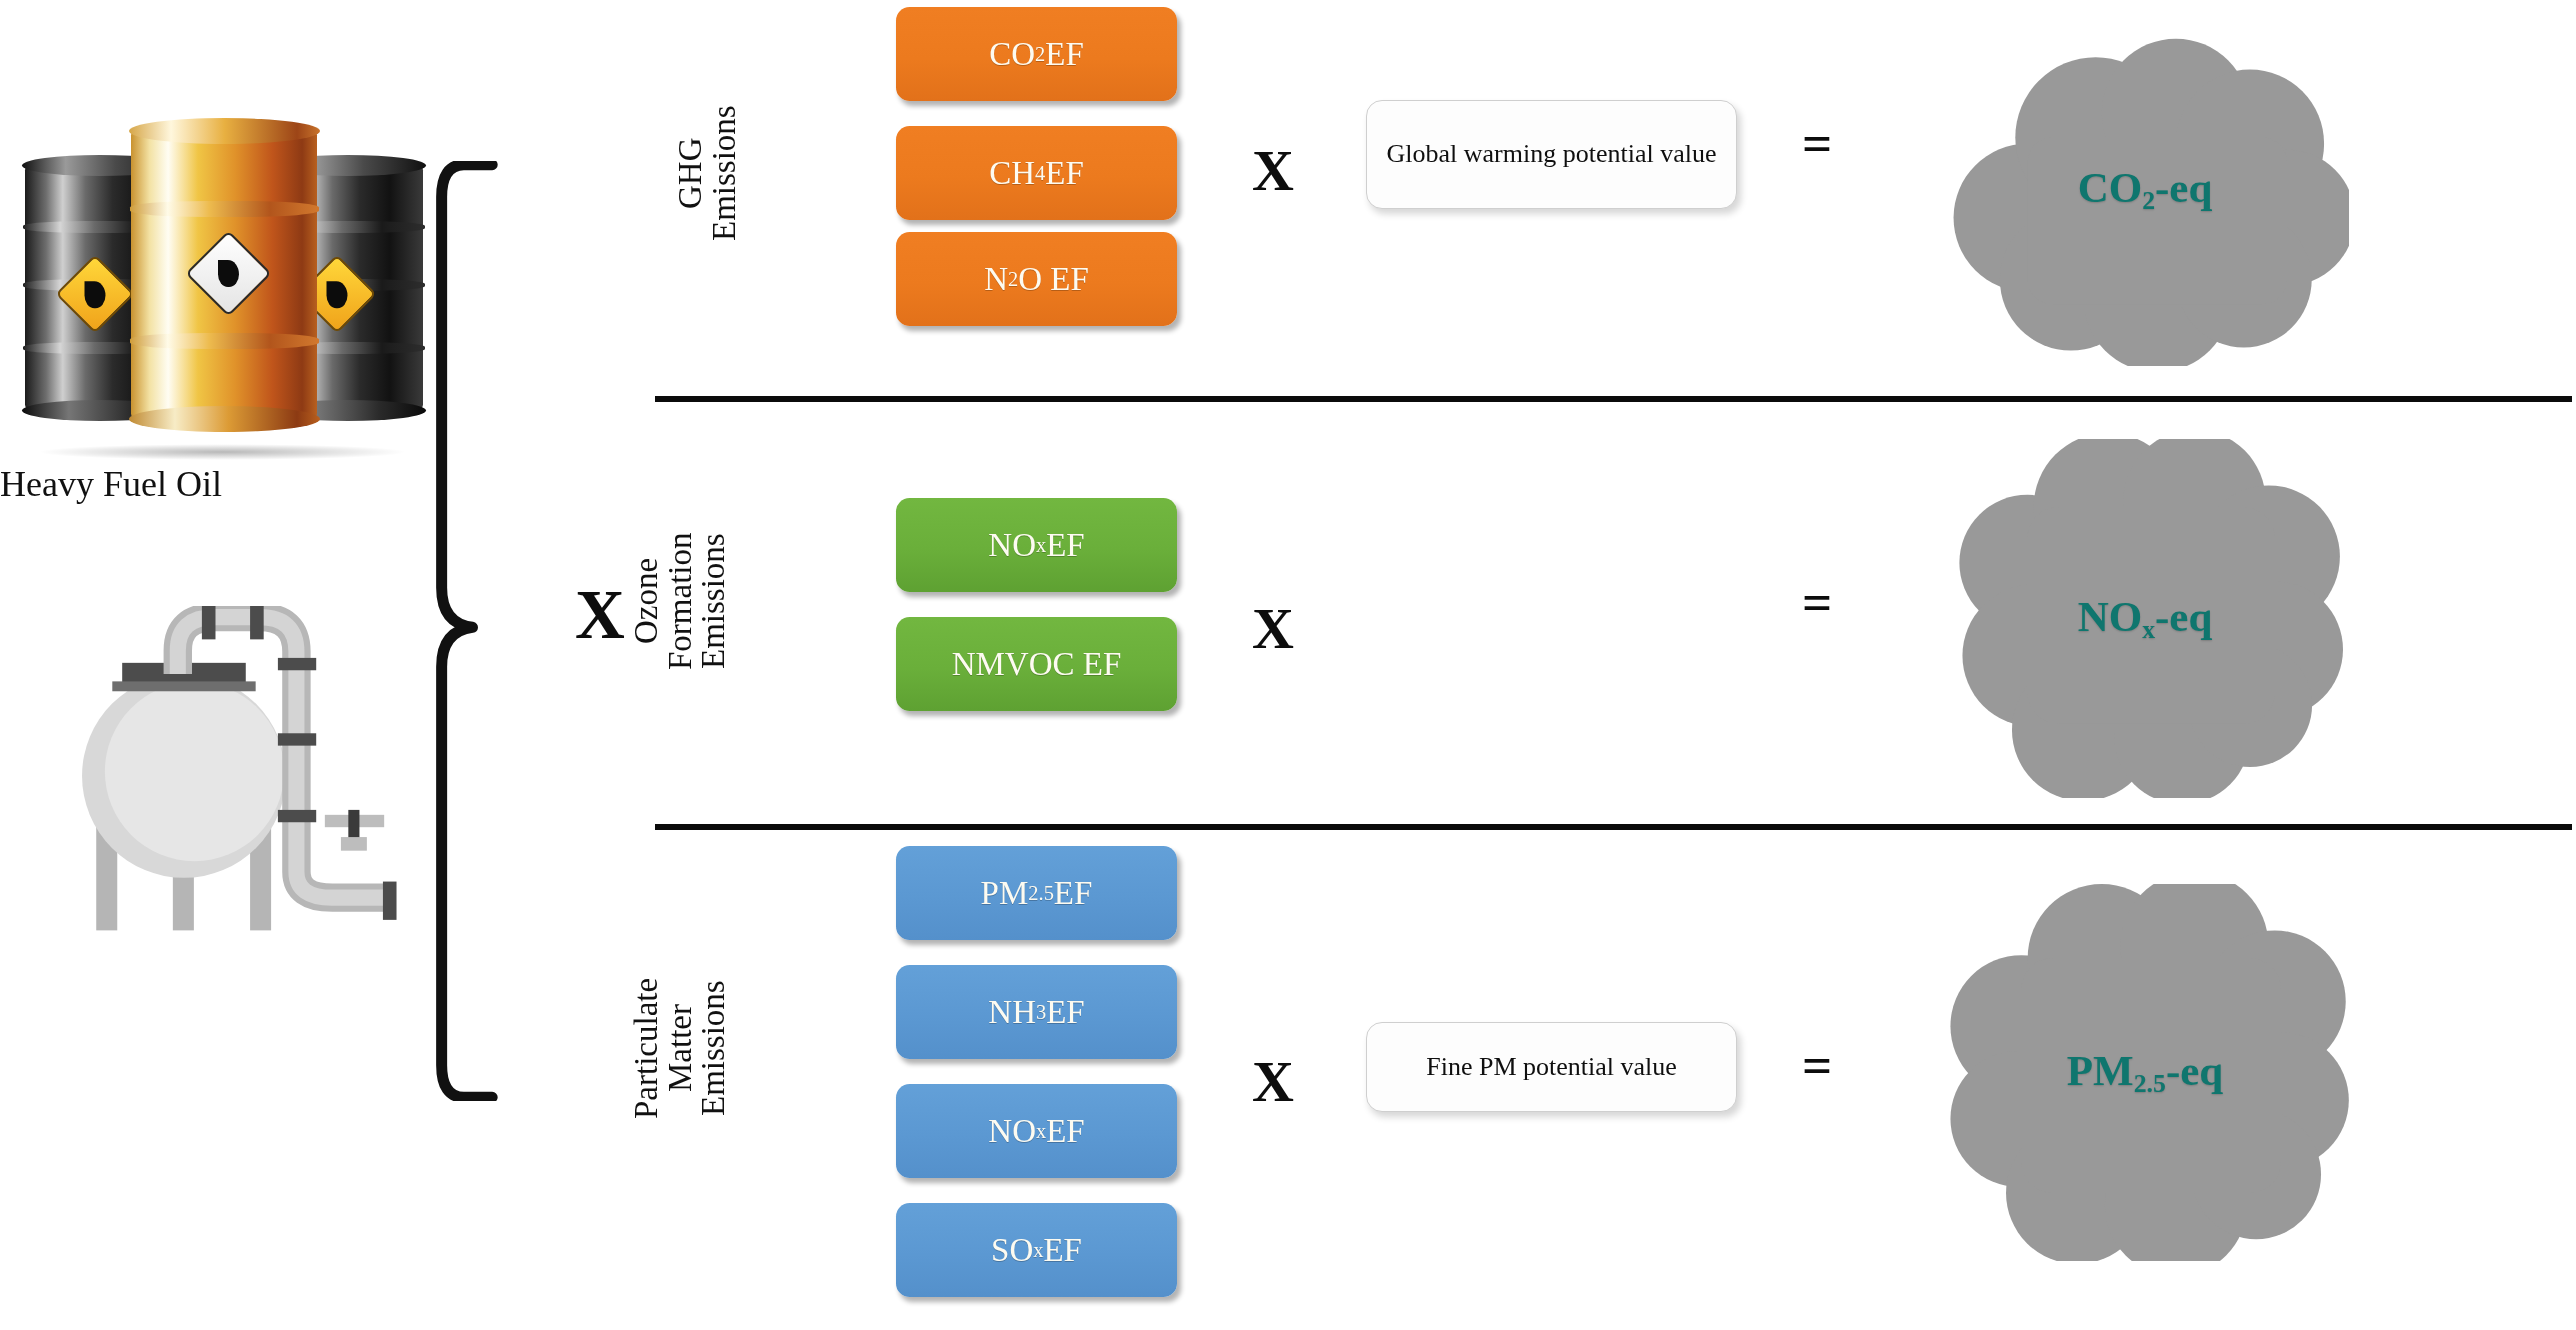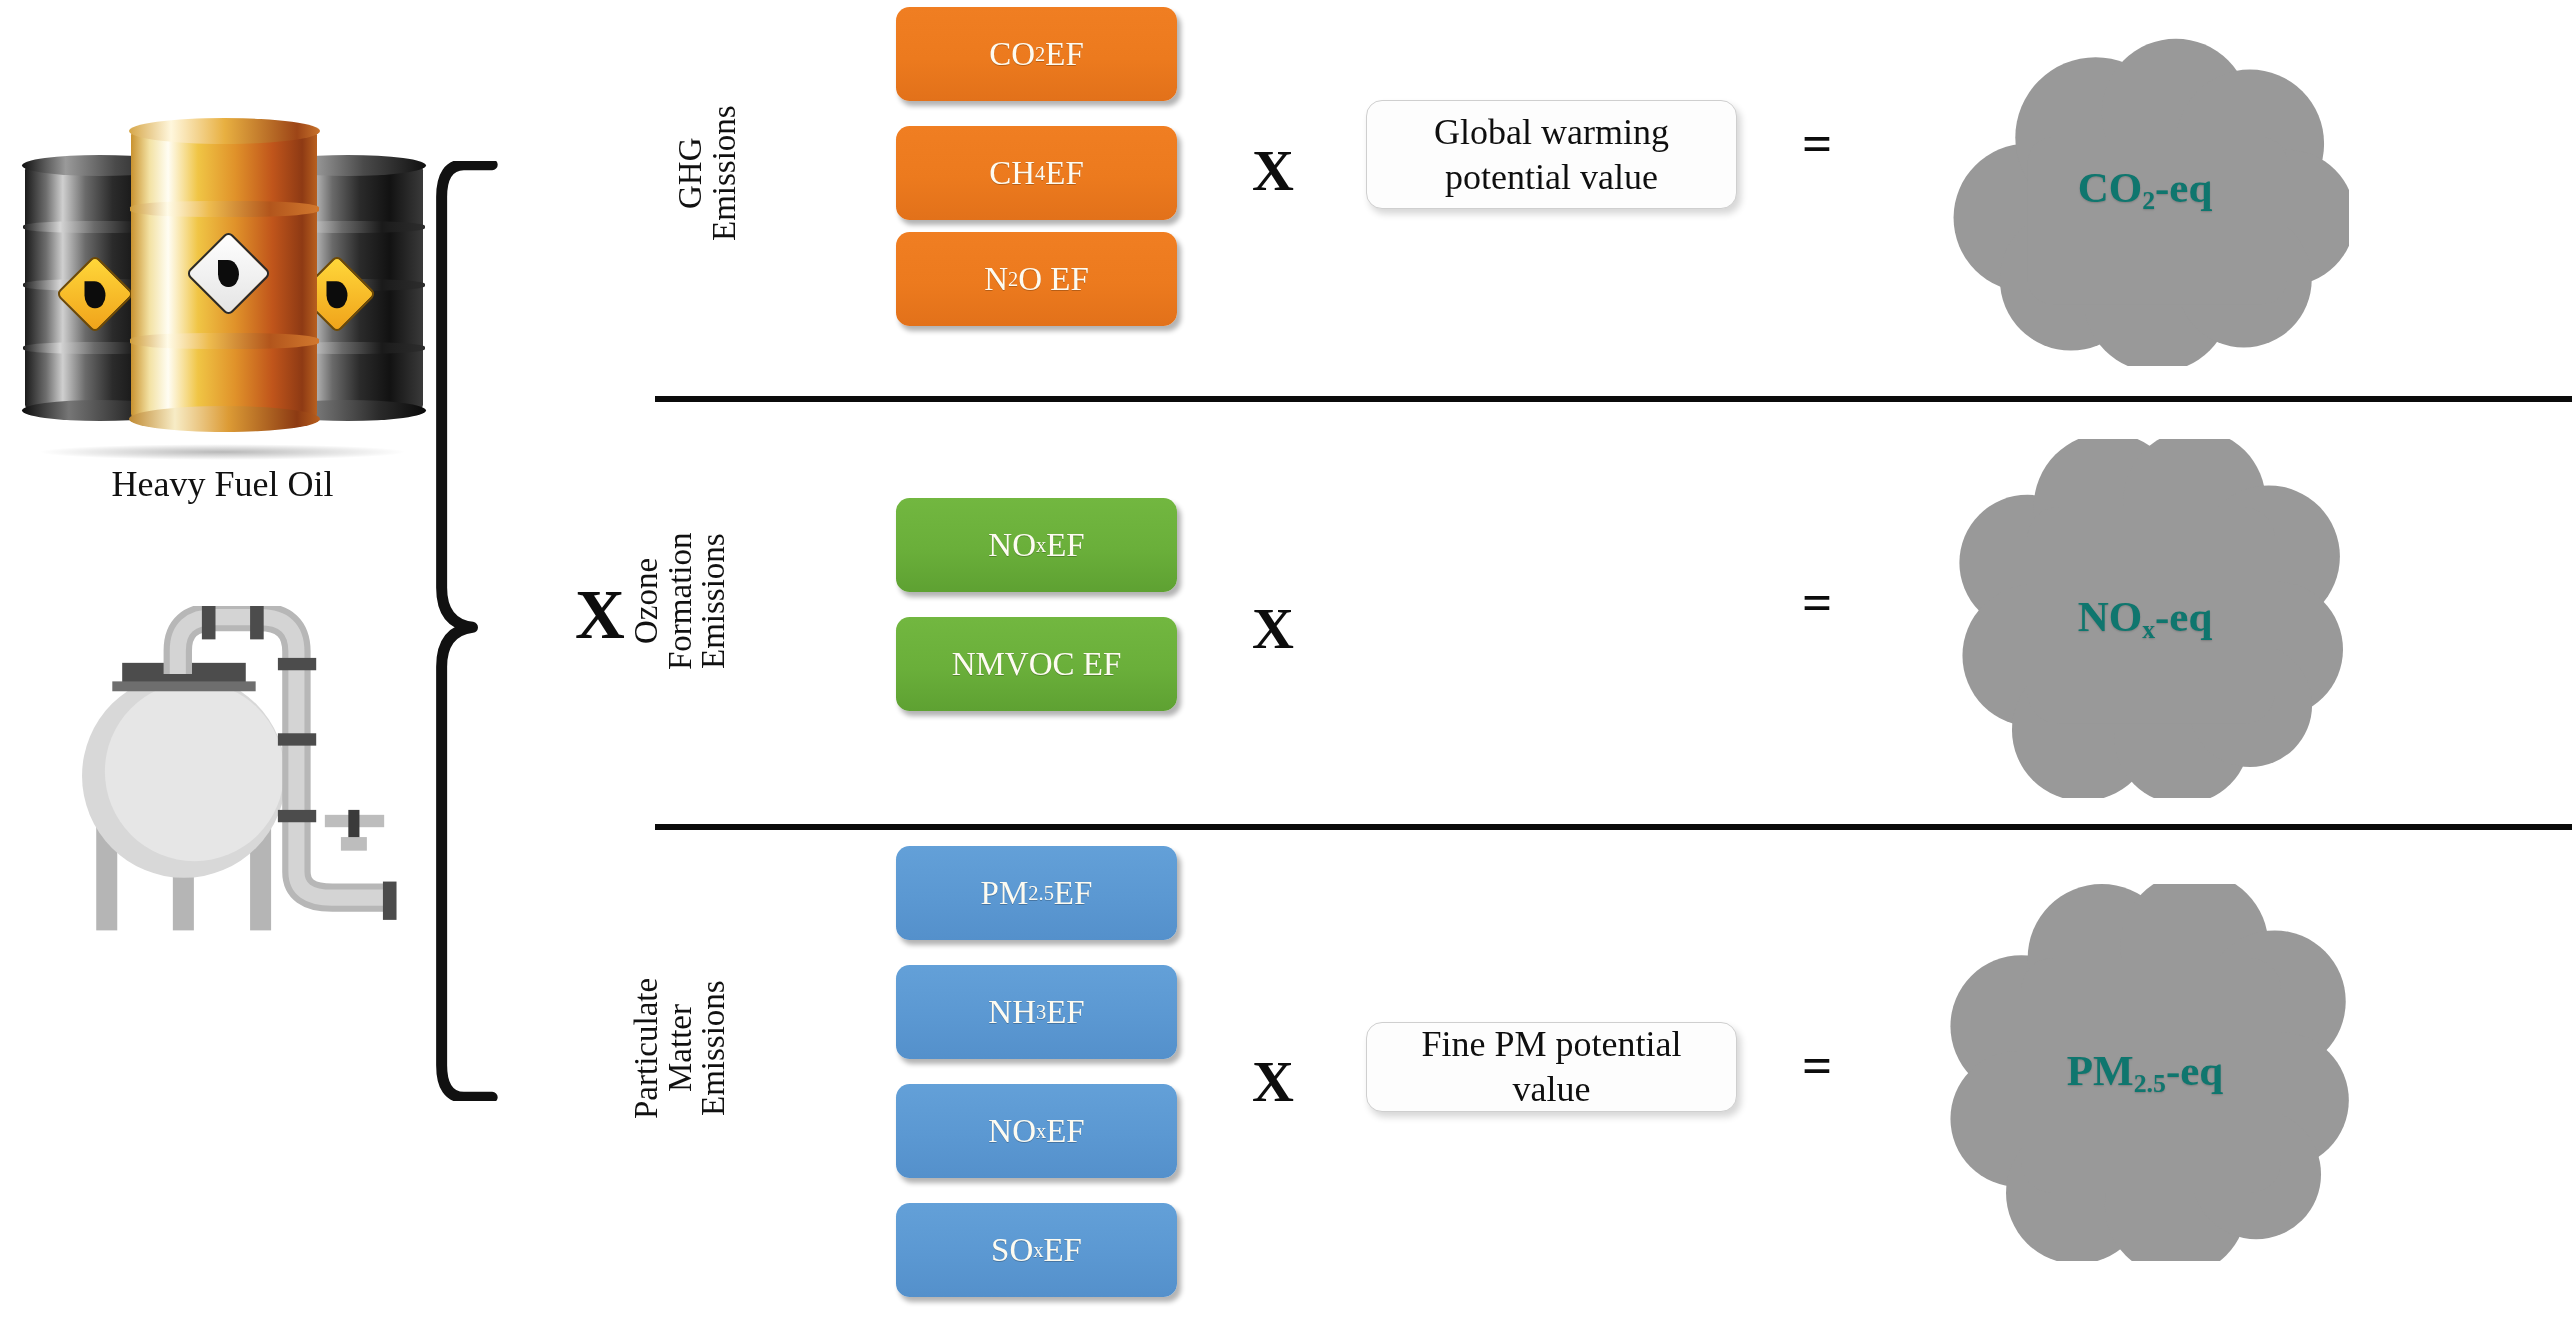--- a/index.html
+++ b/index.html
@@ -37,21 +37,21 @@
   .hazard.amber{background:linear-gradient(135deg,#ffd83a,#f0a21a);border:2.5px solid #6e4a06;}
   .hazard.white{background:linear-gradient(135deg,#ffffff,#e4e4e4);border:2.5px solid #2a2a2a;}
   .drop{width:21px;height:27px;background:#0c0c0c;transform:rotate(-45deg);
         border-radius:0 56% 50% 50%;}
 
   .drum-shadow{position:absolute;left:25px;bottom:-2.5px;width:371px;height:16px;
     background:radial-gradient(ellipse at center,rgba(0,0,0,.28),rgba(0,0,0,0) 70%);}
 
   .lng{position:absolute;left:74px;top:606px;width:346px;height:346px;}
 
-  .fig-cap{position:absolute;left:0;width:445px;text-align:center;font-size:36px;color:#111;}
+  .fig-cap{position:absolute;left:0;width:445px;font-size:36px;color:#111;}
 
   
   .brace{position:absolute;left:433px;top:161px;width:74px;height:940px;}
   .bigx{position:absolute;left:575px;top:581px;font-size:69px;font-weight:bold;color:#0d0d0d;
         font-family:"Liberation Serif",serif;line-height:1;}
 
   
   .row{position:absolute;left:618px;width:1958px;}
   .rowlabel{position:absolute;color:#111;font-size:33px;line-height:1.02;
             writing-mode:vertical-rl;transform:rotate(180deg);white-space:pre;text-align:center;}
@@ -65,21 +65,21 @@
   .efbox.green {background:linear-gradient(180deg,#72b740 0%,#6aaf3a 55%,#5ea132 100%);}
   .efbox.blue  {background:linear-gradient(180deg,#63a0d8 0%,#5b98d2 55%,#5490cb 100%);}
   .efbox sub{font-size:.62em;vertical-align:-.28em;}
 
   .opx{position:absolute;font-size:58px;font-weight:bold;color:#0d0d0d;line-height:1;}
   .opeq{position:absolute;font-size:53px;font-weight:bold;color:#0d0d0d;line-height:1;}
 
   .valuebox{position:absolute;background:#fdfdfd;border:1.9px solid #cfcfcf;border-radius:16px;
             box-shadow:3.7px 5px 7.4px rgba(0,0,0,.16);
             display:flex;align-items:center;justify-content:center;text-align:center;
-            font-size:36px;color:#0f0f0f;line-height:1.25;padding:12px 16px;box-sizing:border-box;}
+            font-size:26px;color:#0f0f0f;line-height:1.25;padding:12px 16px;box-sizing:border-box;}
 
   .cloudwrap{position:absolute;}
   .cloudtext{position:absolute;left:0;top:0;width:100%;height:100%;
              display:flex;align-items:center;justify-content:center;
              color:#0f766e;font-weight:bold;font-size:43px;
              text-shadow:0 1.2px 1.9px rgba(0,0,0,.18);}
   .cloudtext sub{font-size:.6em;vertical-align:-.28em;}
 
   .divider{position:absolute;background:#0b0b0b;height:5.6px;}
 </style>

